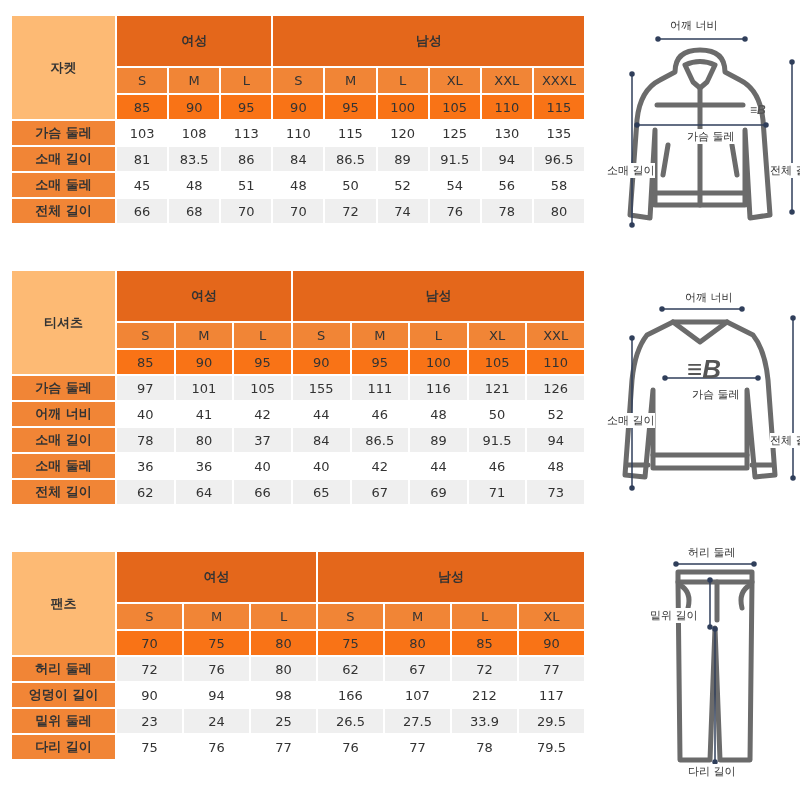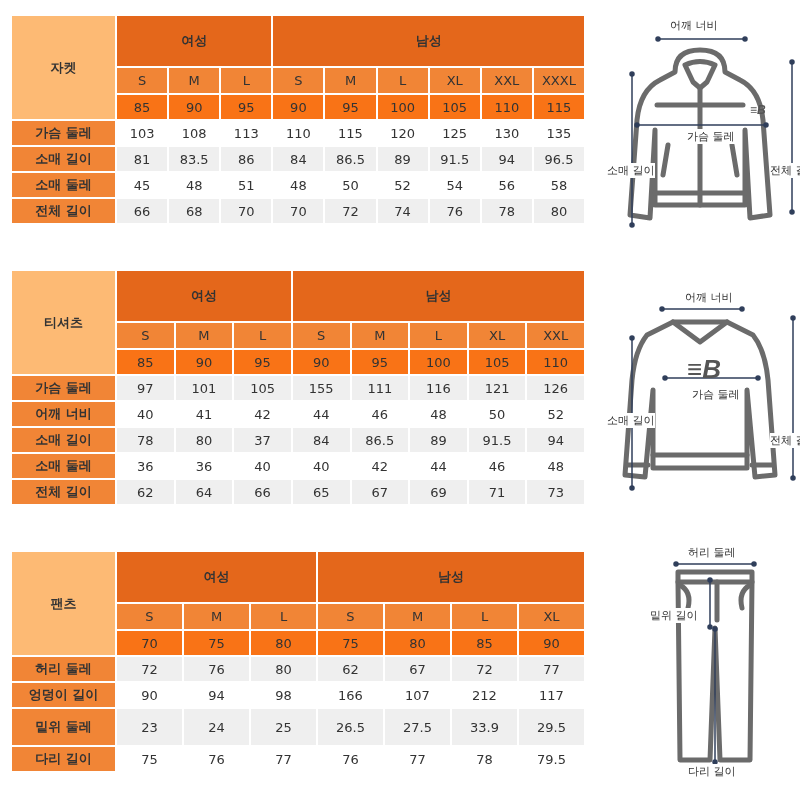--- a/index.html
+++ b/index.html
@@ -321,21 +321,21 @@
   <tr class="odd" style="height:24px">
     <td class="label">엉덩이 길이</td>
     <td class="val">90</td>
     <td class="val">94</td>
     <td class="val">98</td>
     <td class="val">166</td>
     <td class="val">107</td>
     <td class="val">212</td>
     <td class="val">117</td>
   </tr>
-  <tr class="even" style="height:36px">
+  <tr class="even" style="height:24px">
     <td class="label">밑위 둘레</td>
     <td class="val">23</td>
     <td class="val">24</td>
     <td class="val">25</td>
     <td class="val">26.5</td>
     <td class="val">27.5</td>
     <td class="val">33.9</td>
     <td class="val">29.5</td>
   </tr>
   <tr class="odd" style="height:24px">

